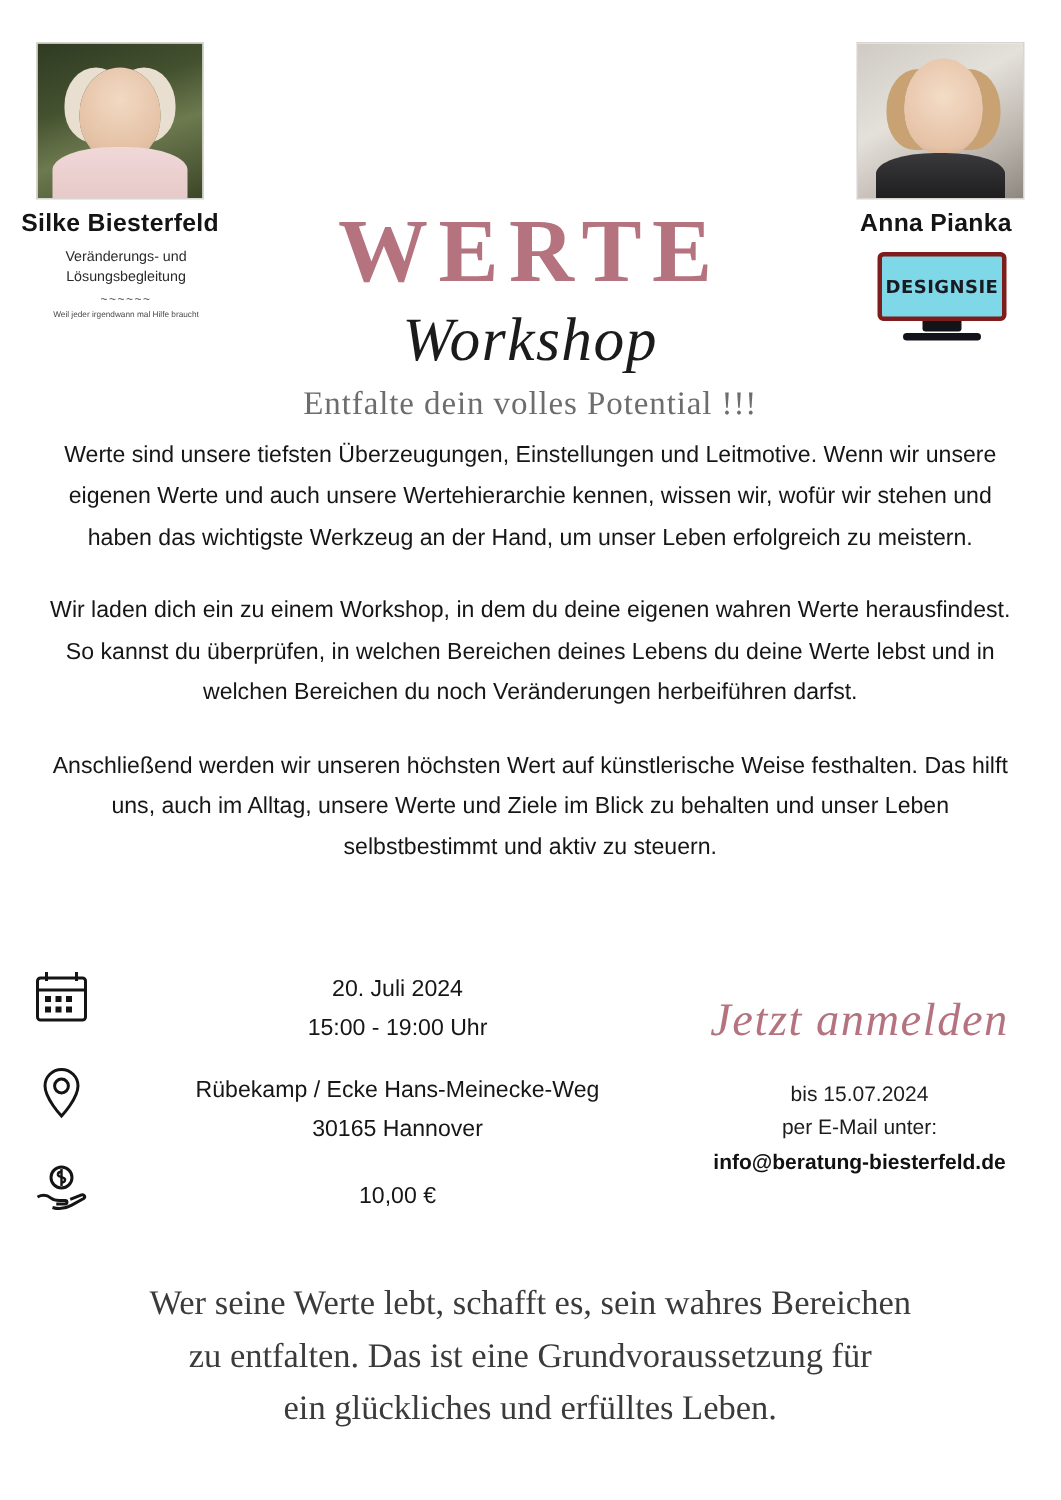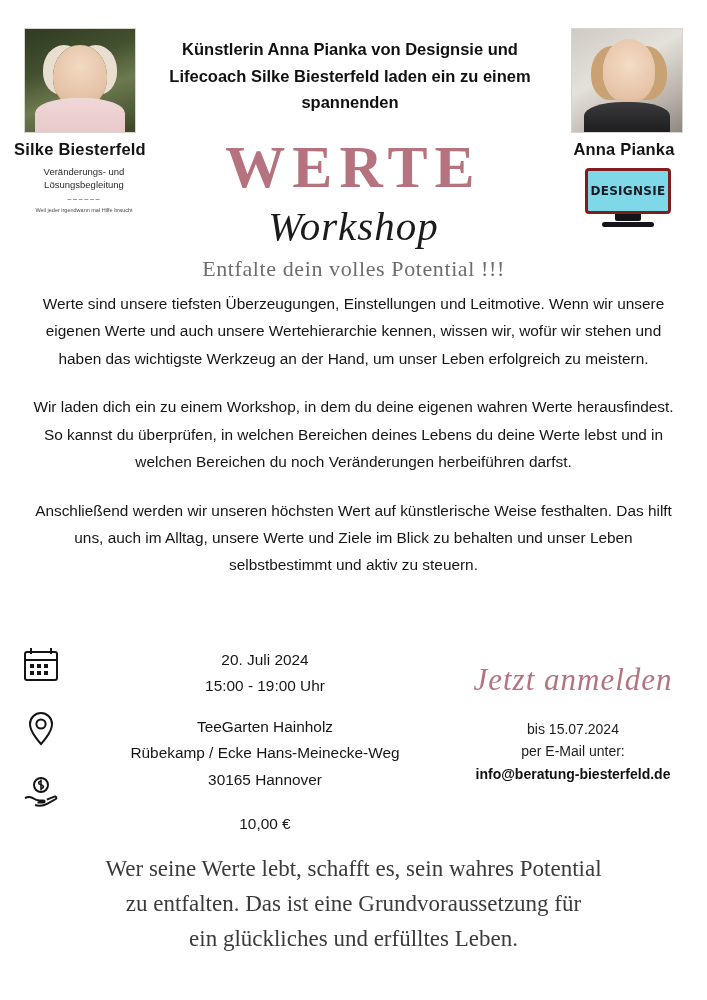--- a/index.html
+++ b/index.html
@@ -329,21 +329,20 @@
   <div class="header">
 
     <div class="photo-box photo-left">
       <div class="portrait silke"></div>
     </div>
 
     <div class="photo-box photo-right">
       <div class="portrait anna"></div>
     </div>
 
-    <div class="intro">Künstlerin Anna Pianka von Designsie und Lifecoach Silke Biesterfeld laden ein zu einem spannenden</div>
 
     <div class="name name-left">Silke Biesterfeld</div>
     <div class="name name-right">Anna Pianka</div>
 
     <div class="subline">
       <span>Veränderungs- und</span><br>
       <span>Lösungsbegleitung</span>
       <span class="dashes">~~~~~~</span>
       <span class="tiny">Weil jeder irgendwann mal Hilfe braucht</span>
     </div>
@@ -402,36 +401,35 @@
         </svg>
       </div>
     </div>
 
     <div class="detail-col">
       <div class="grp">
         <div>20. Juli 2024</div>
         <div>15:00 - 19:00 Uhr</div>
       </div>
       <div class="grp">
-        <div>TeeGarten Hainholz</div>
         <div>Rübekamp / Ecke Hans-Meinecke-Weg</div>
         <div>30165 Hannover</div>
       </div>
       <div class="price">10,00 €</div>
     </div>
 
     <div class="cta">
       <div class="handwrite">Jetzt anmelden</div>
       <div class="until">
         <div>bis 15.07.2024</div>
         <div>per E-Mail unter:</div>
       </div>
       <div class="mail">info@beratung-biesterfeld.de</div>
     </div>
   </div>
 
   <div class="quote">
-    <div>Wer seine Werte lebt, schafft es, sein wahres Potential</div>
+    <div>Wer seine Werte lebt, schafft es, sein wahres Bereichen</div>
     <div>zu entfalten. Das ist eine Grundvoraussetzung für</div>
     <div>ein glückliches und erfülltes Leben.</div>
   </div>
 
 </div>
 
 </body></html>

